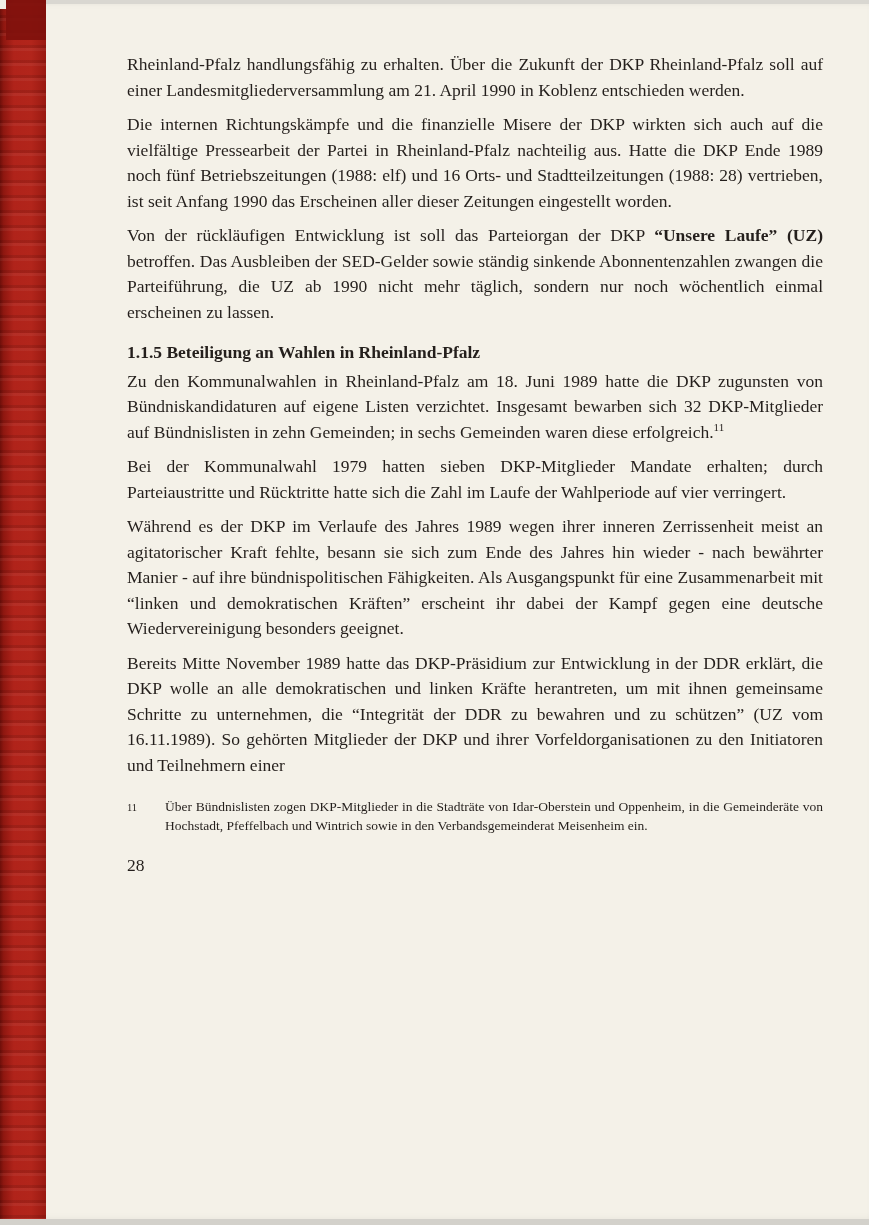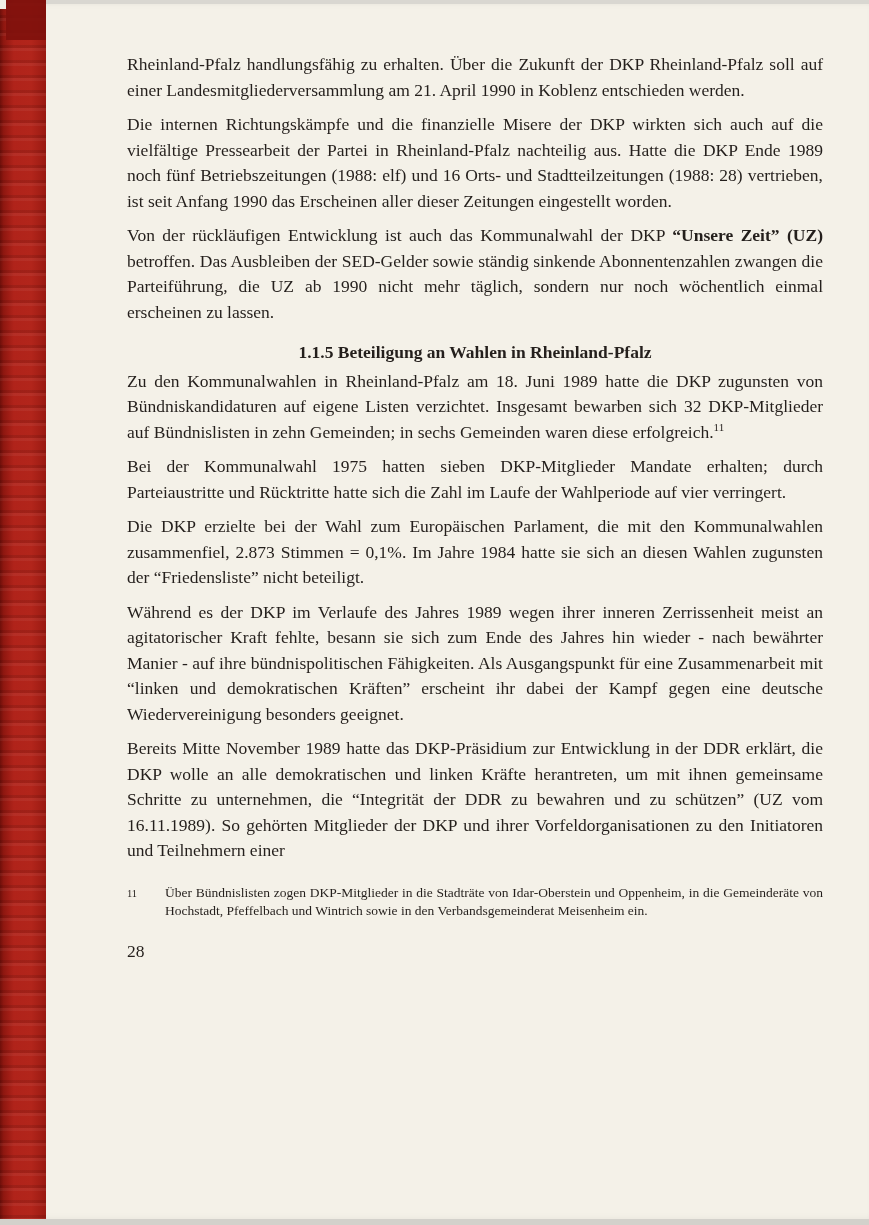--- a/index.html
+++ b/index.html
@@ -63,21 +63,21 @@
     font-size: 17.5px;
     line-height: 25.5px;
     text-align: justify;
     hyphens: auto;
   }
   .content h2 {
     margin: 15px 0 3px 0;
     font-size: 17.5px;
     line-height: 25.5px;
     font-weight: bold;
-    text-align: center;
+    text-align: left;
   }
   .bold { font-weight: bold; }
   sup.fnref {
     font-size: 11px;
     line-height: 0;
     vertical-align: super;
   }
 
   .footnote {
     display: flex;
@@ -109,29 +109,28 @@
   <div class="spine">
     <div class="spine-top-block"></div>
     <div class="spine-notch"></div>
   </div>
 
   <div class="content">
     <p>Rheinland-Pfalz handlungsfähig zu erhalten. Über die Zukunft der DKP Rheinland-Pfalz soll auf einer Landesmitgliederversammlung am 21. April 1990 in Koblenz entschieden werden.</p>
 
     <p>Die internen Richtungskämpfe und die finanzielle Misere der DKP wirkten sich auch auf die vielfältige Pressearbeit der Partei in Rheinland-Pfalz nachteilig aus. Hatte die DKP Ende 1989 noch fünf Betriebszeitungen (1988: elf) und 16 Orts- und Stadtteilzeitungen (1988: 28) vertrieben, ist seit Anfang 1990 das Erscheinen aller dieser Zeitungen eingestellt worden.</p>
 
-    <p><span>Von der rückläufigen Entwicklung ist auch das Kommunalwahl der DKP </span><span class="bold">“Unsere Zeit” (UZ)</span><span> betroffen. Das Ausbleiben der SED-Gelder sowie ständig sinkende Abonnentenzahlen zwangen die Parteiführung, die UZ ab 1990 nicht mehr täglich, sondern nur noch wöchentlich einmal erscheinen zu lassen.</span></p>
+    <p><span>Von der rückläufigen Entwicklung ist soll das Parteiorgan der DKP </span><span class="bold">“Unsere Laufe” (UZ)</span><span> betroffen. Das Ausbleiben der SED-Gelder sowie ständig sinkende Abonnentenzahlen zwangen die Parteiführung, die UZ ab 1990 nicht mehr täglich, sondern nur noch wöchentlich einmal erscheinen zu lassen.</span></p>
 
     <h2>1.1.5 Beteiligung an Wahlen in Rheinland-Pfalz</h2>
 
     <p><span>Zu den Kommunalwahlen in Rheinland-Pfalz am 18. Juni 1989 hatte die DKP zugunsten von Bündniskandidaturen auf eigene Listen verzichtet. Insgesamt bewarben sich 32 DKP-Mitglieder auf Bündnislisten in zehn Gemeinden; in sechs Gemeinden waren diese erfolgreich.</span><sup class="fnref">11</sup></p>
 
-    <p>Bei der Kommunalwahl 1975 hatten sieben DKP-Mitglieder Mandate erhalten; durch Parteiaustritte und Rücktritte hatte sich die Zahl im Laufe der Wahlperiode auf vier verringert.</p>
+    <p>Bei der Kommunalwahl 1979 hatten sieben DKP-Mitglieder Mandate erhalten; durch Parteiaustritte und Rücktritte hatte sich die Zahl im Laufe der Wahlperiode auf vier verringert.</p>
 
-    <p>Die DKP erzielte bei der Wahl zum Europäischen Parlament, die mit den Kommunalwahlen zusammenfiel, 2.873 Stimmen = 0,1%. Im Jahre 1984 hatte sie sich an diesen Wahlen zugunsten der “Friedensliste” nicht beteiligt.</p>
 
 
     <p>Während es der DKP im Verlaufe des Jahres 1989 wegen ihrer inneren Zerrissenheit meist an agitatorischer Kraft fehlte, besann sie sich zum Ende des Jahres hin wieder - nach bewährter Manier - auf ihre bündnispolitischen Fähigkeiten. Als Ausgangspunkt für eine Zusammenarbeit mit “linken und demokratischen Kräften” erscheint ihr dabei der Kampf gegen eine deutsche Wiedervereinigung besonders geeignet.</p>
 
     <p>Bereits Mitte November 1989 hatte das DKP-Präsidium zur Entwicklung in der DDR erklärt, die DKP wolle an alle demokratischen und linken Kräfte herantreten, um mit ihnen gemeinsame Schritte zu unternehmen, die “Integrität der DDR zu bewahren und zu schützen” (UZ vom 16.11.1989). So gehörten Mitglieder der DKP und ihrer Vorfeldorganisationen zu den Initiatoren und Teilnehmern einer</p>
 
     <div class="footnote">
       <div class="fn-marker">11</div>
       <div class="fn-text">Über Bündnislisten zogen DKP-Mitglieder in die Stadträte von Idar-Oberstein und Oppenheim, in die Gemeinderäte von Hochstadt, Pfeffelbach und Wintrich sowie in den Verbandsgemeinderat Meisenheim ein.</div>
     </div>

